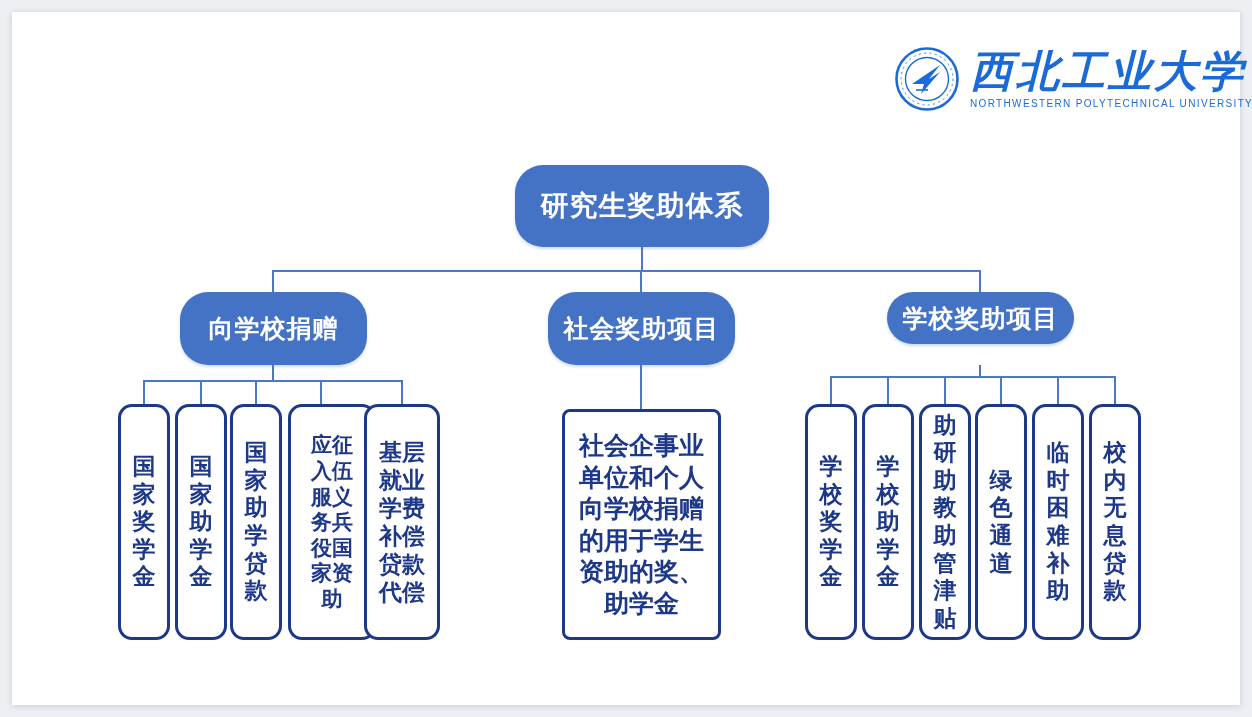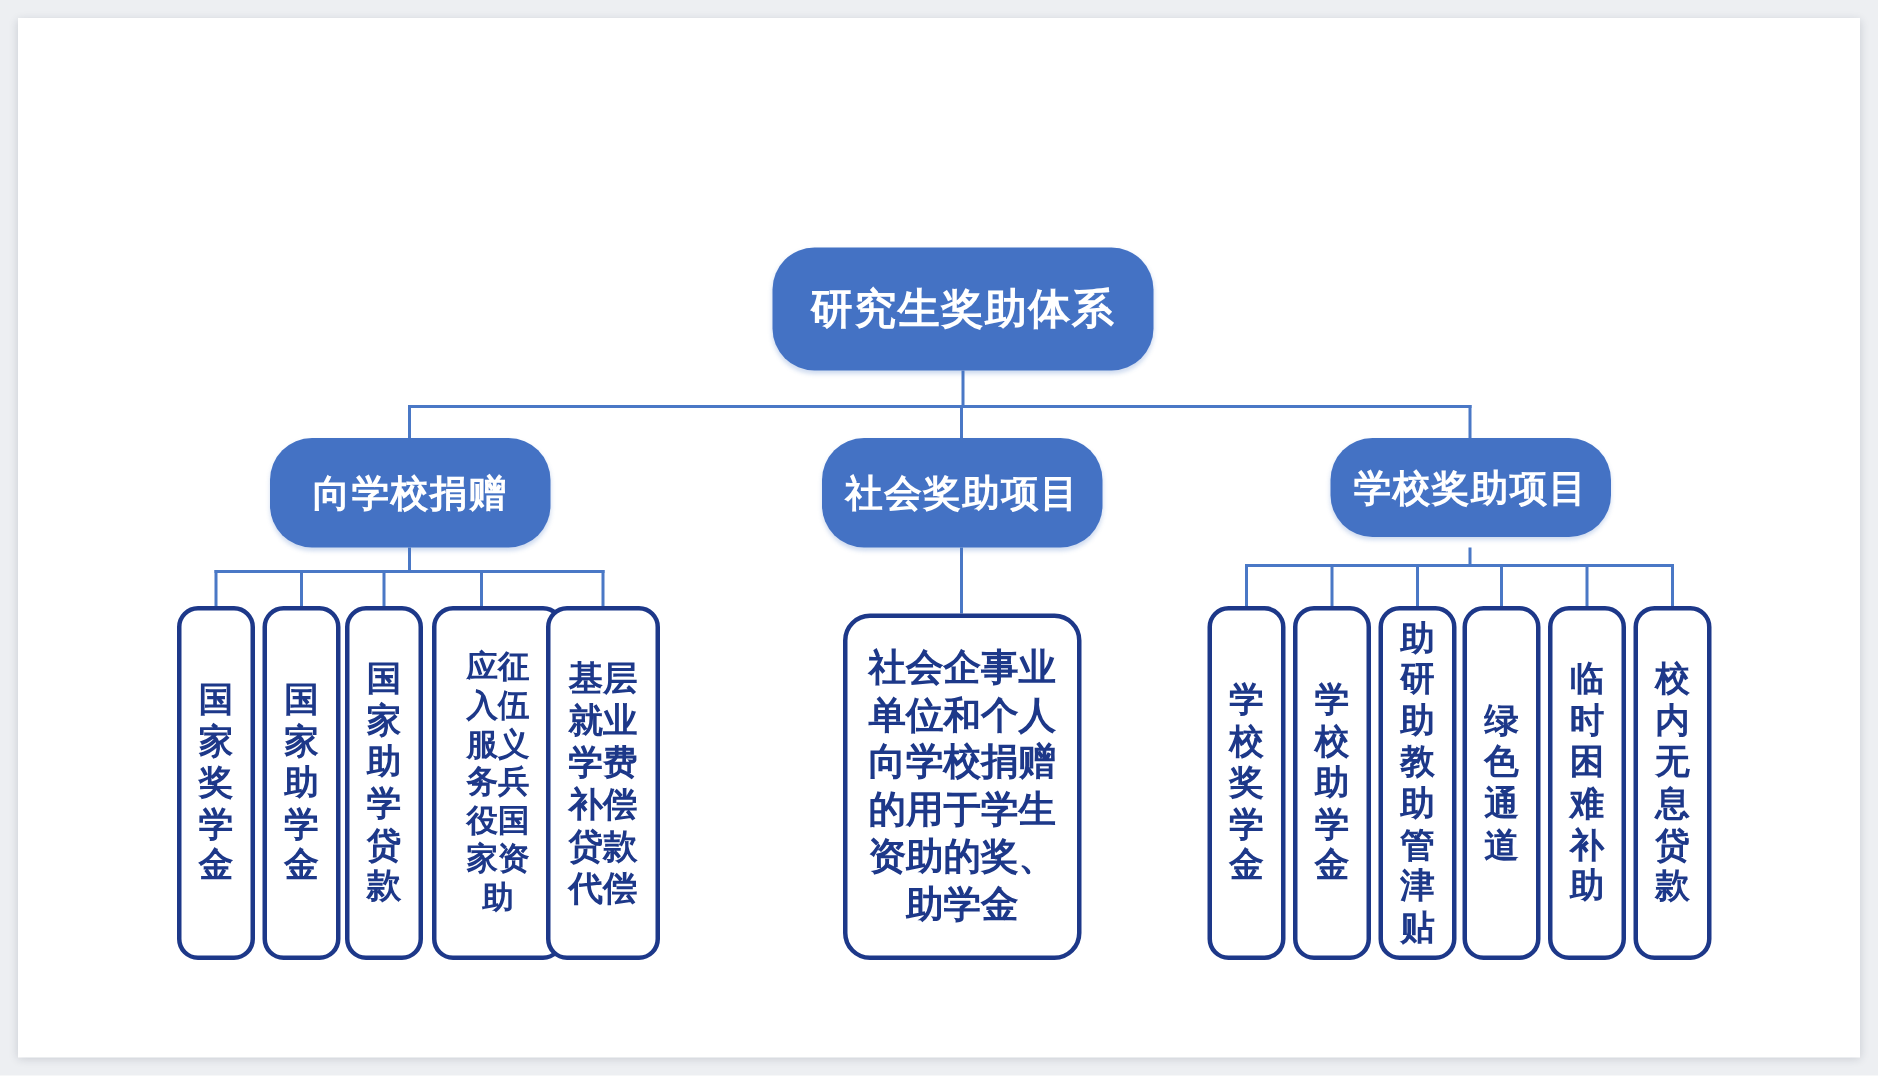--- a/index.html
+++ b/index.html
@@ -21,37 +21,50 @@
         border-radius:28px;box-shadow:0 2px 3px rgba(68,114,196,.25);}
   .node.root{font-size:28px;letter-spacing:1px;}
   .node.l2{font-size:25px;letter-spacing:1px;}
   
   .leaf{position:absolute;display:flex;align-items:center;justify-content:center;
         background:#ffffff;border:3px solid var(--leaf-border);border-radius:14px;
         color:var(--leaf-text);font-weight:bold;text-align:center;}
   .leaf p{margin:0;white-space:pre-line;font-size:23px;line-height:1.2;}
   .leaf.cols p{font-size:21px;line-height:1.22;}
   .leaf.cols-lg p{font-size:23px;line-height:1.22;text-align:center;}
-  .leaf.para{border-radius:18px;}
+  .leaf.para{border-radius:8px;}
   .leaf.para p{font-size:25px;line-height:1.26;}
   
   .line{position:absolute;background:var(--connector);}
   
   .logo{position:absolute;left:882px;top:34px;display:flex;align-items:center;gap:10px;}
   .logo .cn{color:var(--logo-blue);font-size:43px;font-weight:bold;font-style:italic;
             letter-spacing:3px;line-height:1;font-family:"Liberation Serif","DejaVu Serif",serif;}
   .logo .en{color:var(--logo-blue);font-size:10px;letter-spacing:1.35px;margin-top:5px;
             white-space:nowrap;}
 </style>
 </head>
 <body>
 
 <div class="stage">
   <div class="slide">
 
+    <div class="logo">
+      <svg width="66" height="66" viewBox="0 0 66 66">
+        <circle cx="33" cy="33" r="30.5" fill="none" stroke="#1a6bd8" stroke-width="2.6"></circle>
+        <circle cx="33" cy="33" r="26" fill="none" stroke="#1a6bd8" stroke-width="1" stroke-dasharray="2 3.4" opacity="0.85"></circle>
+        <circle cx="33" cy="33" r="21.5" fill="none" stroke="#1a6bd8" stroke-width="1.4"></circle>
+        <polygon points="46,19 18,38 30,38 27,48 46,26 35,33" fill="#1a6bd8"></polygon>
+        <line x1="22" y1="44" x2="34" y2="44" stroke="#1a6bd8" stroke-width="1.6"></line>
+      </svg>
+      <div>
+        <div class="cn">西北工业大学</div>
+        <div class="en">NORTHWESTERN POLYTECHNICAL UNIVERSITY</div>
+      </div>
+    </div>
 
     <div class="line" style="left:629px;top:235px;width:2px;height:24px;"></div>
     <div class="line" style="left:260px;top:258px;width:709px;height:2px;"></div>
     <div class="line" style="left:260px;top:258px;width:2px;height:23px;"></div>
     <div class="line" style="left:628px;top:258px;width:2px;height:23px;"></div>
     <div class="line" style="left:967px;top:258px;width:2px;height:23px;"></div>
 
     <div class="line" style="left:260px;top:353px;width:2px;height:17px;"></div>
     <div class="line" style="left:131px;top:368px;width:260px;height:2px;"></div>
     <div class="line" style="left:131px;top:368px;width:2px;height:24px;"></div>
@@ -74,21 +87,21 @@
     <div class="node root" style="left:503px;top:153px;width:254px;height:82px;">
       <span>研究生奖助体系</span>
     </div>
 
     <div class="node l2" style="left:168px;top:280px;width:187px;height:73px;">
       <span>向学校捐赠</span>
     </div>
     <div class="node l2" style="left:536px;top:280px;width:187px;height:73px;text-align:center;">
       <span>社会奖助项目</span>
     </div>
-    <div class="node l2" style="left:875px;top:280px;width:187px;height:66px;">
+    <div class="node l2" style="left:875px;top:280px;width:187px;height:52px;">
       <span>学校奖助项目</span>
     </div>
 
     <div class="leaf" style="left:106px;top:392px;width:52px;height:236px;">
       <p>国
 家
 奖
 学
 金</p>
     </div>

